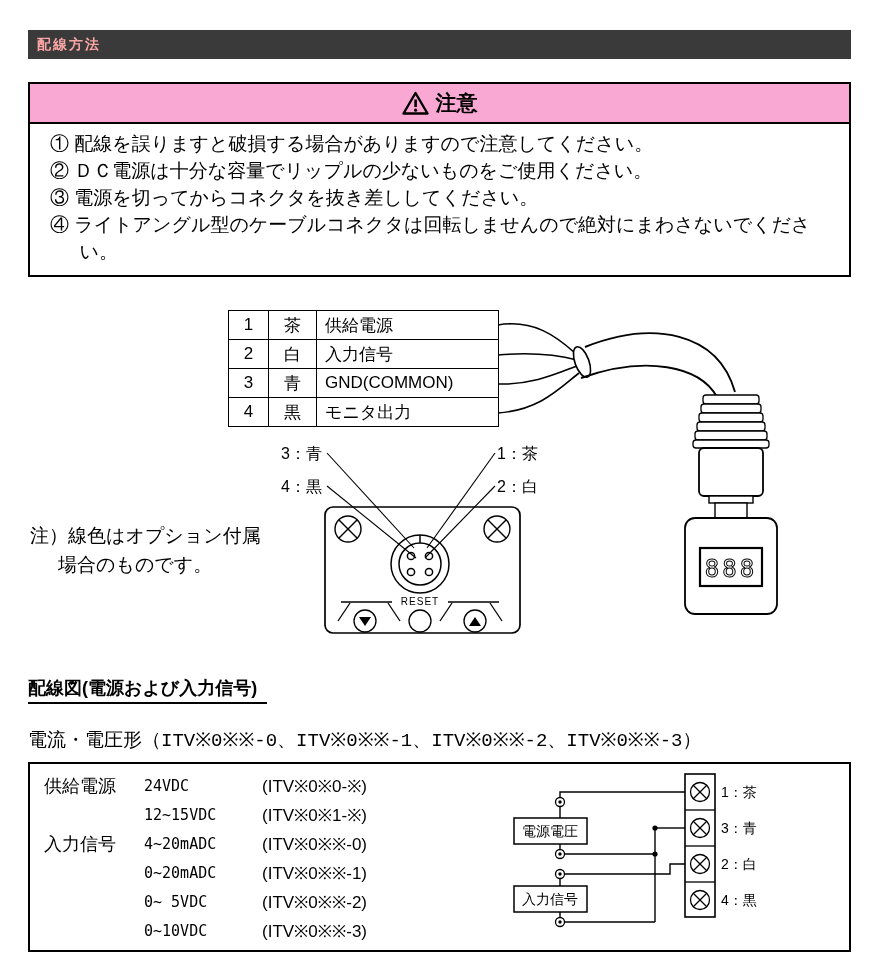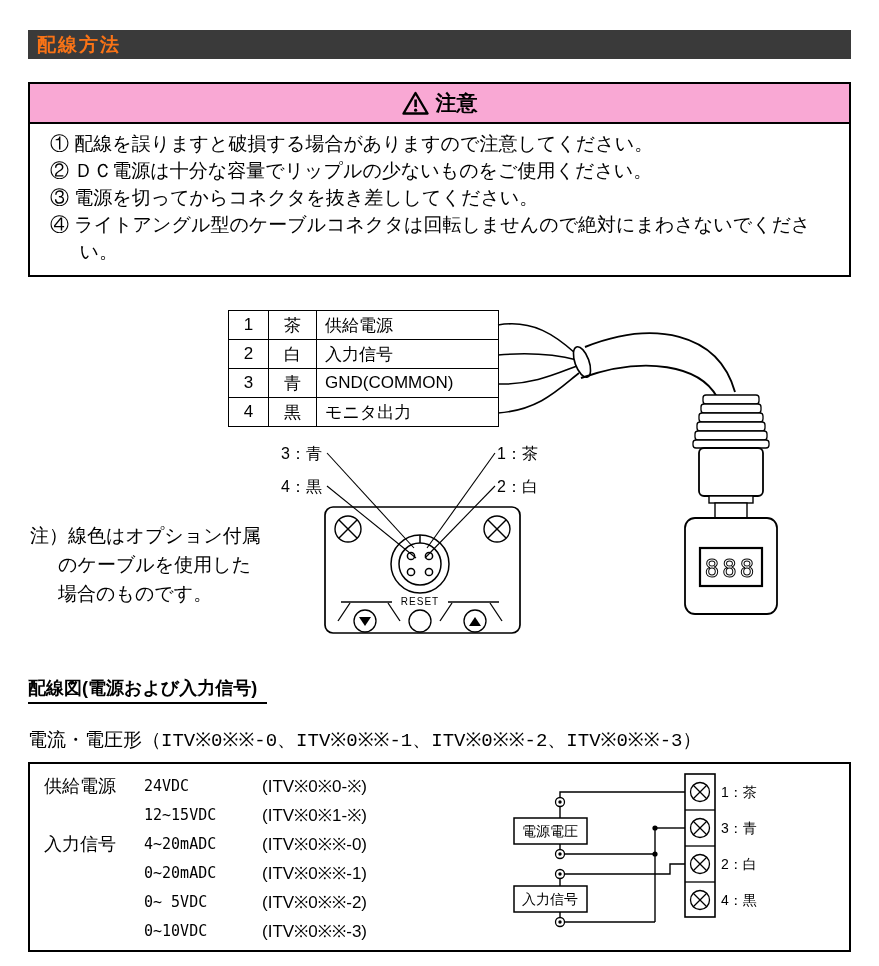--- a/index.html
+++ b/index.html
@@ -1,21 +1,21 @@
 <!DOCTYPE html>
 <html><head>
 <meta charset="utf-8">
 <style>
   * { margin:0; padding:0; box-sizing:border-box; }
   html,body { background:#fff; }
   body { font-family:"Liberation Sans", sans-serif; color:#000; }
   .page { position:relative; width:879px; height:966px; background:#fff; overflow:hidden; }
 
   .title-bar { position:absolute; left:28px; top:30px; width:823px; height:29px;
-    background:#3a3a3a; color:#f97316; font-size:19px; font-weight:bold;
+    background:#3a3a3a; color:#fca5a5; font-size:14px; font-weight:bold;
     line-height:29px; padding-left:9px; letter-spacing:2px; }
 
   .caution { position:absolute; left:28px; top:82px; width:823px; border:2px solid #000; background:#fff; }
   .caution-header { height:40px; background:#f9a8d4; border-bottom:2px solid #000;
     display:flex; align-items:center; justify-content:center; gap:7px;
     font-size:21px; font-weight:bold; }
   .caution-body { padding:7px 12px 9px 20px; font-size:19px; line-height:1.42; }
   .caution-item { padding-left:1.55em; text-indent:-1.55em; }
 
   .pin-table { position:absolute; left:228px; top:310px; border-collapse:collapse; font-size:17px; }
@@ -176,21 +176,20 @@
     </g>
   </svg>
 
   <div class="pin-label lbl3">3：青</div>
   <div class="pin-label lbl4">4：黒</div>
   <div class="pin-label lbl1">1：茶</div>
   <div class="pin-label lbl2">2：白</div>
 
   <div class="note">
     <div>注）線色はオプション付属</div>
-    <div>のケーブルを使用した</div>
     <div>場合のものです。</div>
   </div>
 
   <div class="section-heading">配線図(電源および入力信号)</div>
 
   <div class="subtitle">
     <span>電流・電圧形</span><span class="mono">（ITV※0※※-0、ITV※0※※-1、ITV※0※※-2、ITV※0※※-3）</span>
   </div>
 
   <div class="spec-box">

